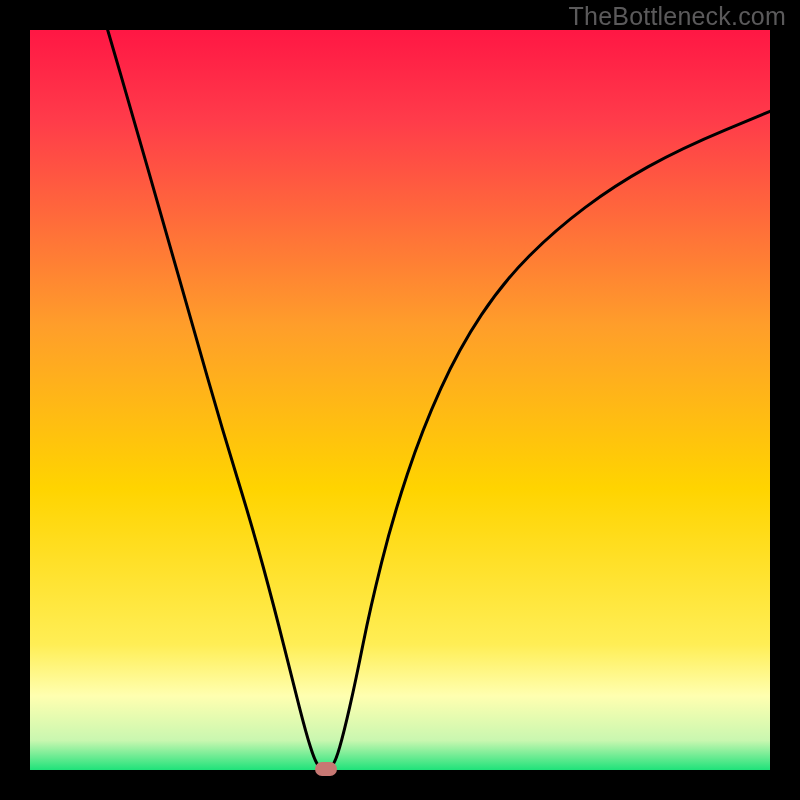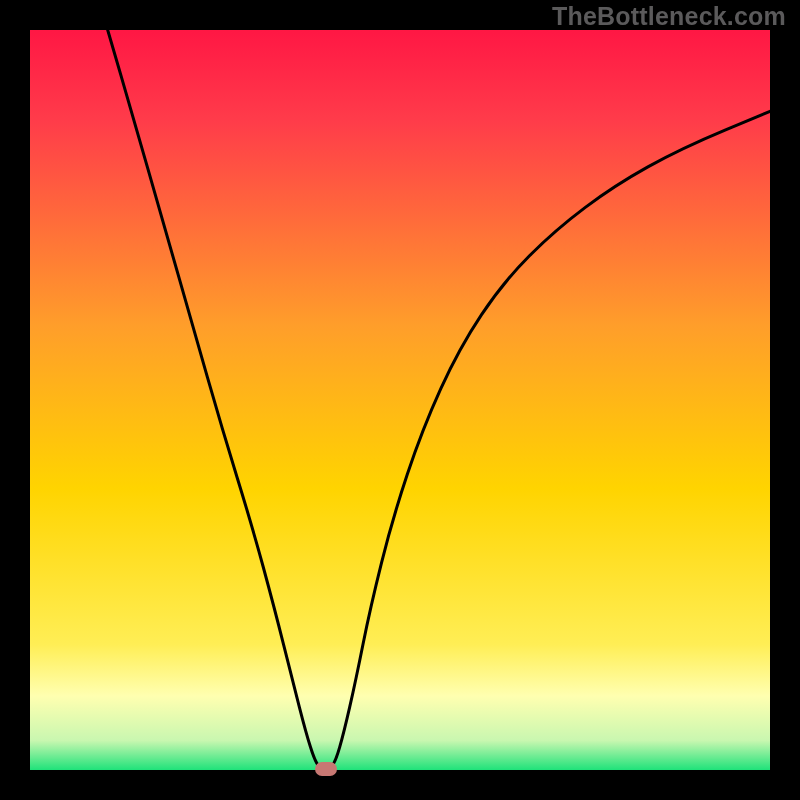--- a/index.html
+++ b/index.html
@@ -1,18 +1,18 @@
 <!DOCTYPE html>
 <html><head>
 <meta charset="utf-8">
 <style>
   html,body{margin:0;padding:0;width:800px;height:800px;overflow:hidden;background:#000;font-family:Arial,Helvetica,sans-serif}
   .frame{position:absolute;inset:0;background:#000}
   .plot-area{position:absolute;left:30px;top:30px;width:740px;height:740px;}
-  .watermark{position:absolute;top:2px;right:14px;color:#5b5a5b;font-size:25px;font-weight:700;letter-spacing:0.2px}
+  .watermark{position:absolute;top:2px;right:14px;color:#5b5a5b;font-size:25px;font-weight:400;letter-spacing:0.2px}
   svg{position:absolute;inset:0;width:740px;height:740px;display:block}
   .marker{position:absolute;width:22px;height:14px;border-radius:7px;background:#c77873;transform:translate(-50%,-50%)}
 </style>
 </head>
 <body>
 
 <div class="frame">
 
   <div class="watermark">TheBottleneck.com</div>
 

